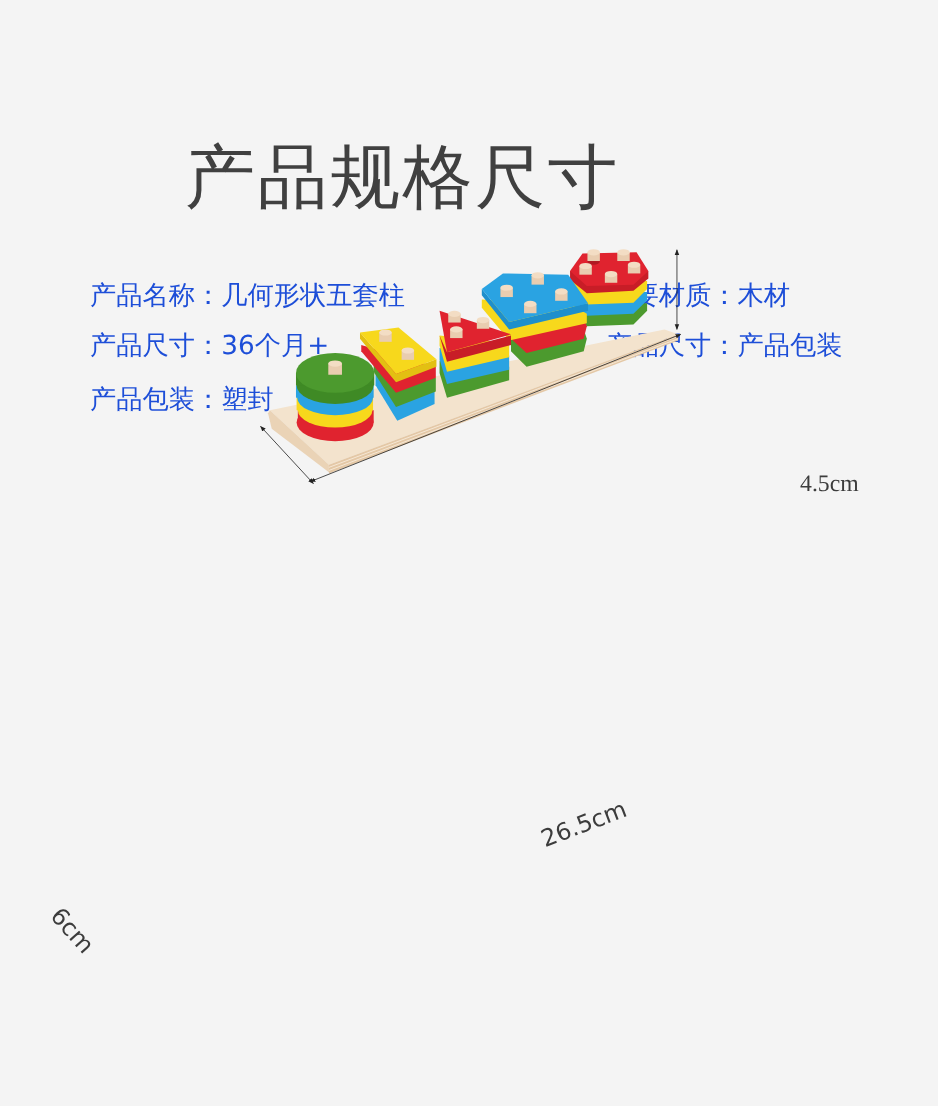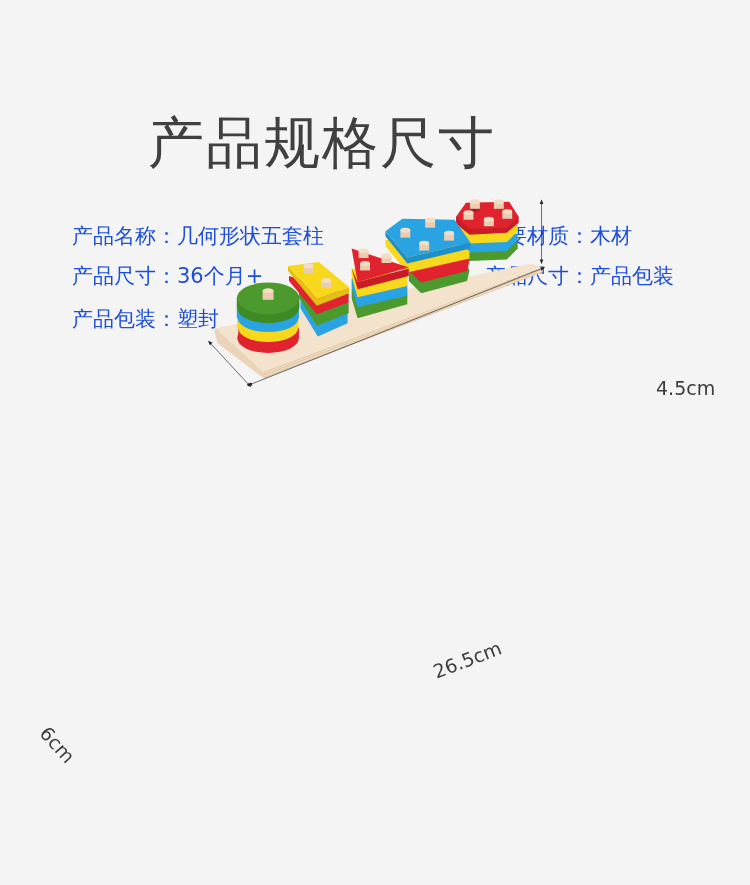--- a/index.html
+++ b/index.html
@@ -134,15 +134,15 @@
     <ellipse cx="160" cy="600" rx="63" ry="32" fill="#4c9a2e"></ellipse>
     <rect x="149" y="585" width="22" height="18" fill="#e9cdb0"></rect>
       <ellipse cx="160" cy="585" rx="11" ry="5" fill="#f3ddc4"></ellipse>
   </g>
 
   <line x1="710" y1="402" x2="710" y2="530" stroke="#222" stroke-width="1.3" marker-start="url(#arr)" marker-end="url(#arr)"></line>
   <line x1="120" y1="775" x2="716" y2="538" stroke="#222" stroke-width="1.3" marker-start="url(#arr)" marker-end="url(#arr)"></line>
   <line x1="40" y1="686" x2="125" y2="778" stroke="#222" stroke-width="1.3" marker-start="url(#arr)" marker-end="url(#arr)"></line>
 </svg>
 
-<div class="dim-label" style="left:656px; top:377px;">4.5cm</div>
+<div class="dim-label" style="left:640px; top:377px;font-family:Liberation Serif, serif;">4.5cm</div>
 <div class="dim-label" style="left:430px; top:662px; transform:rotate(-21deg); transform-origin:left top;">26.5cm</div>
 <div class="dim-label" style="left:52px; top:722px; transform:rotate(48deg); transform-origin:left top;">6cm</div>
 
 </body></html>

